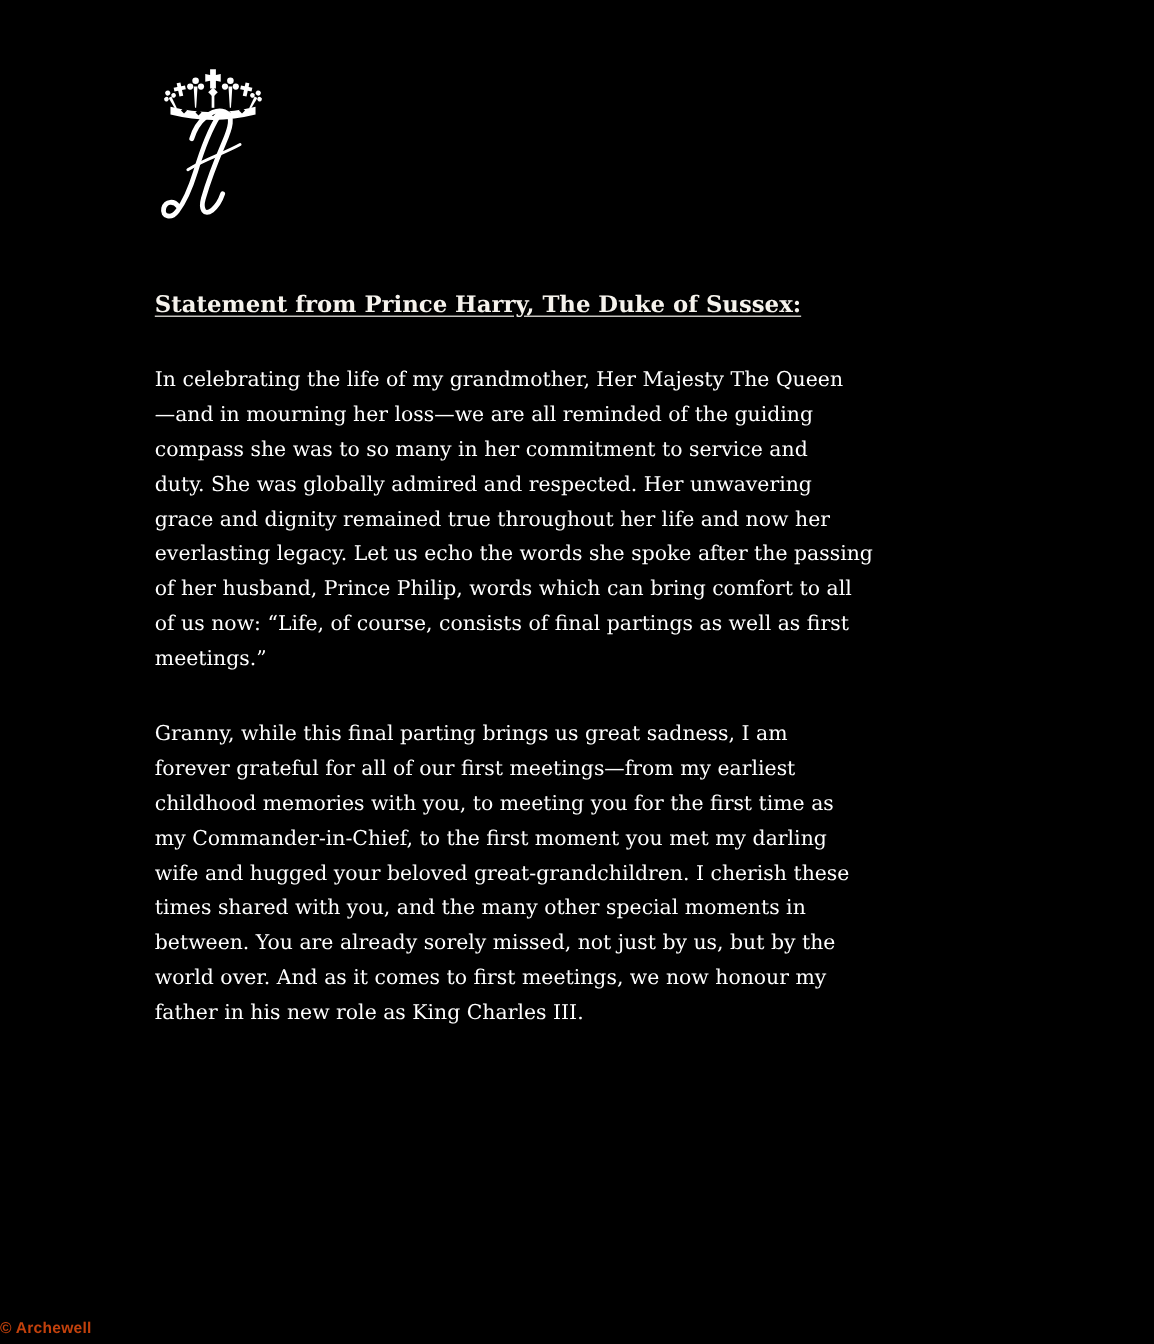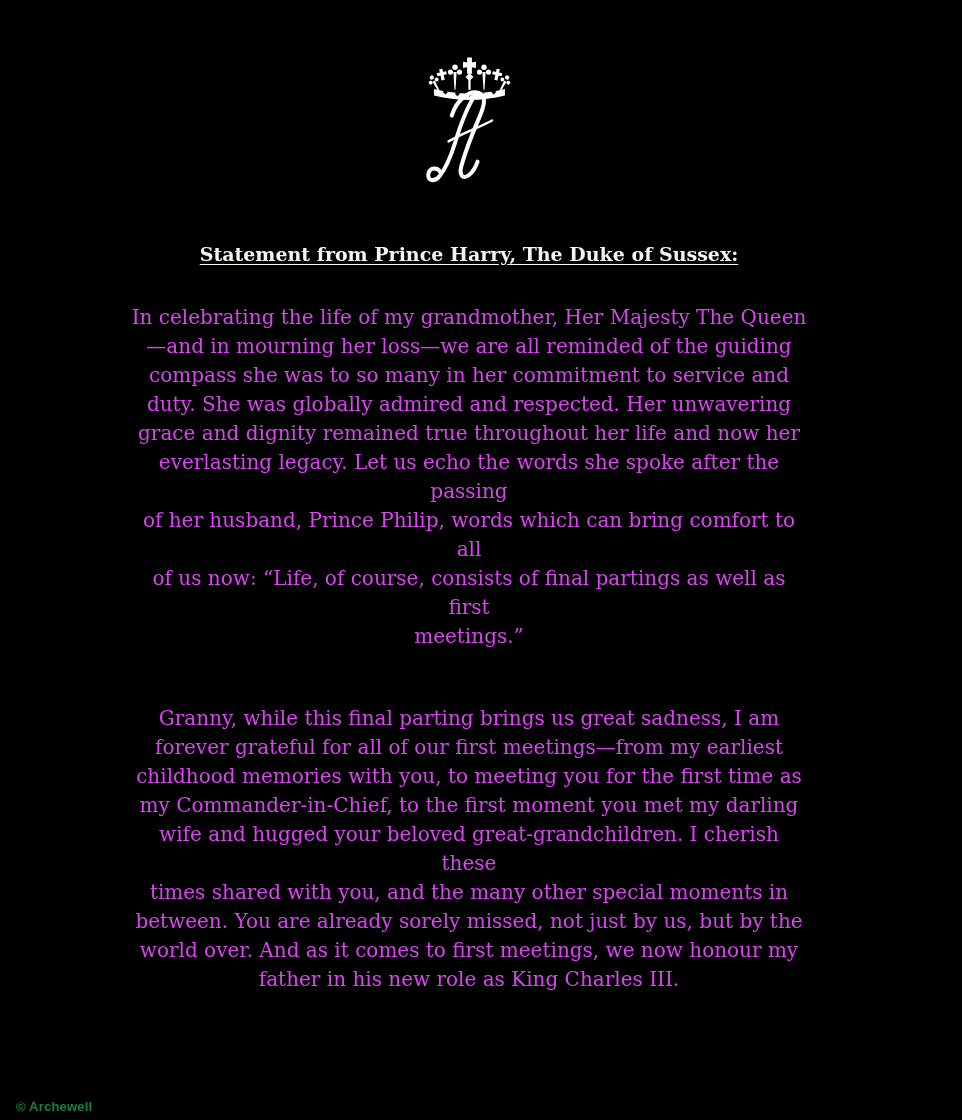--- a/index.html
+++ b/index.html
@@ -9,54 +9,53 @@
     height: 1120px;
     position: relative;
     overflow: hidden;
     font-family: "DejaVu Serif", "Liberation Serif", serif;
   }
   .statement-wrap {
     width: 680px;
     margin: 0 auto;
     position: relative;
     left: -12px;
-    text-align: center;
     color: #f1ece4;
   }
   .logo {
     margin-top: 56px;
     display: inline-block;
   }
   .logo svg { display: block; }
   .heading {
     margin-top: 40px;
     font-size: 19px;
     line-height: 26px;
     font-weight: bold;
     color: #f6f3ed;
     text-decoration: underline;
     text-underline-offset: 3px;
     white-space: pre-line;
   }
   .para {
     margin-top: 36px;
-    font-size: 20px;
+    font-size: 17px;
     line-height: 29px;
-    color: #d946ef;
+    color: #ffffff;
     white-space: pre-line;
   }
-  .para + .para { margin-top: 53px; }
+  .para + .para { margin-top: 34px; }
   .credit {
     position: absolute;
-    left: 16px;
+    left: 0;
     bottom: 6px;
     font-family: "Liberation Sans", "DejaVu Sans", sans-serif;
     font-weight: bold;
     font-size: 13px;
-    color: #15803d;
+    color: #c2410c;
     letter-spacing: 0.2px;
   }
 </style>
 </head>
 <body>
 
 <div class="statement-wrap">
 
   
   <div class="logo">

